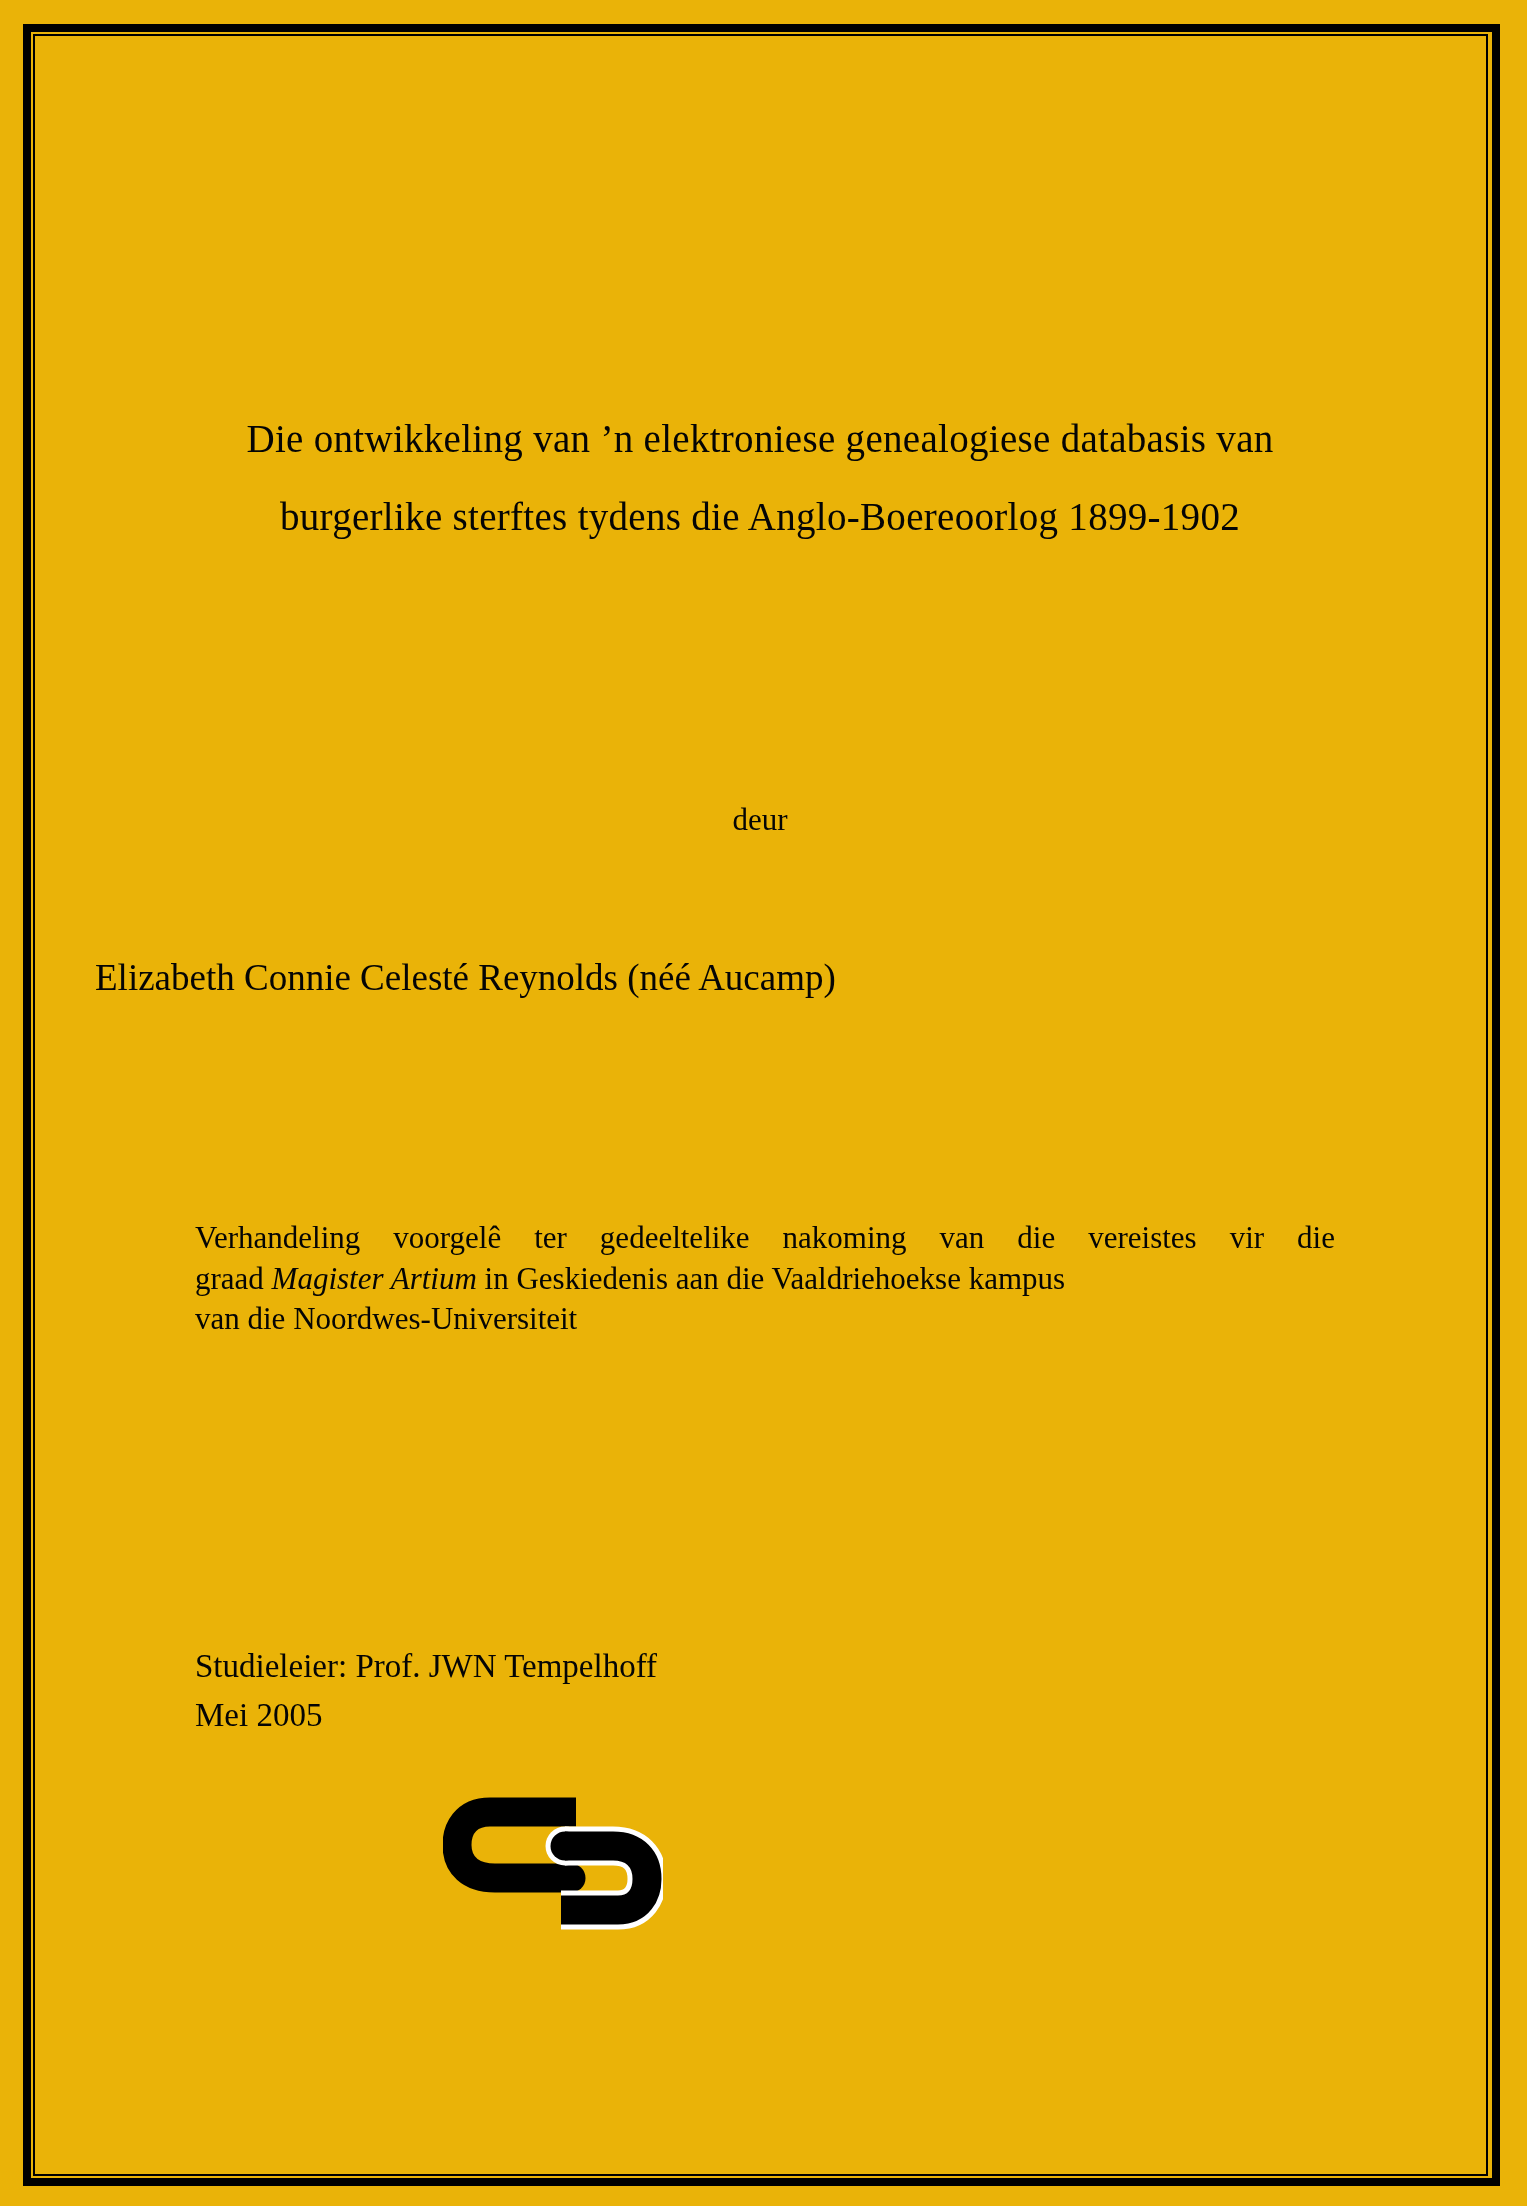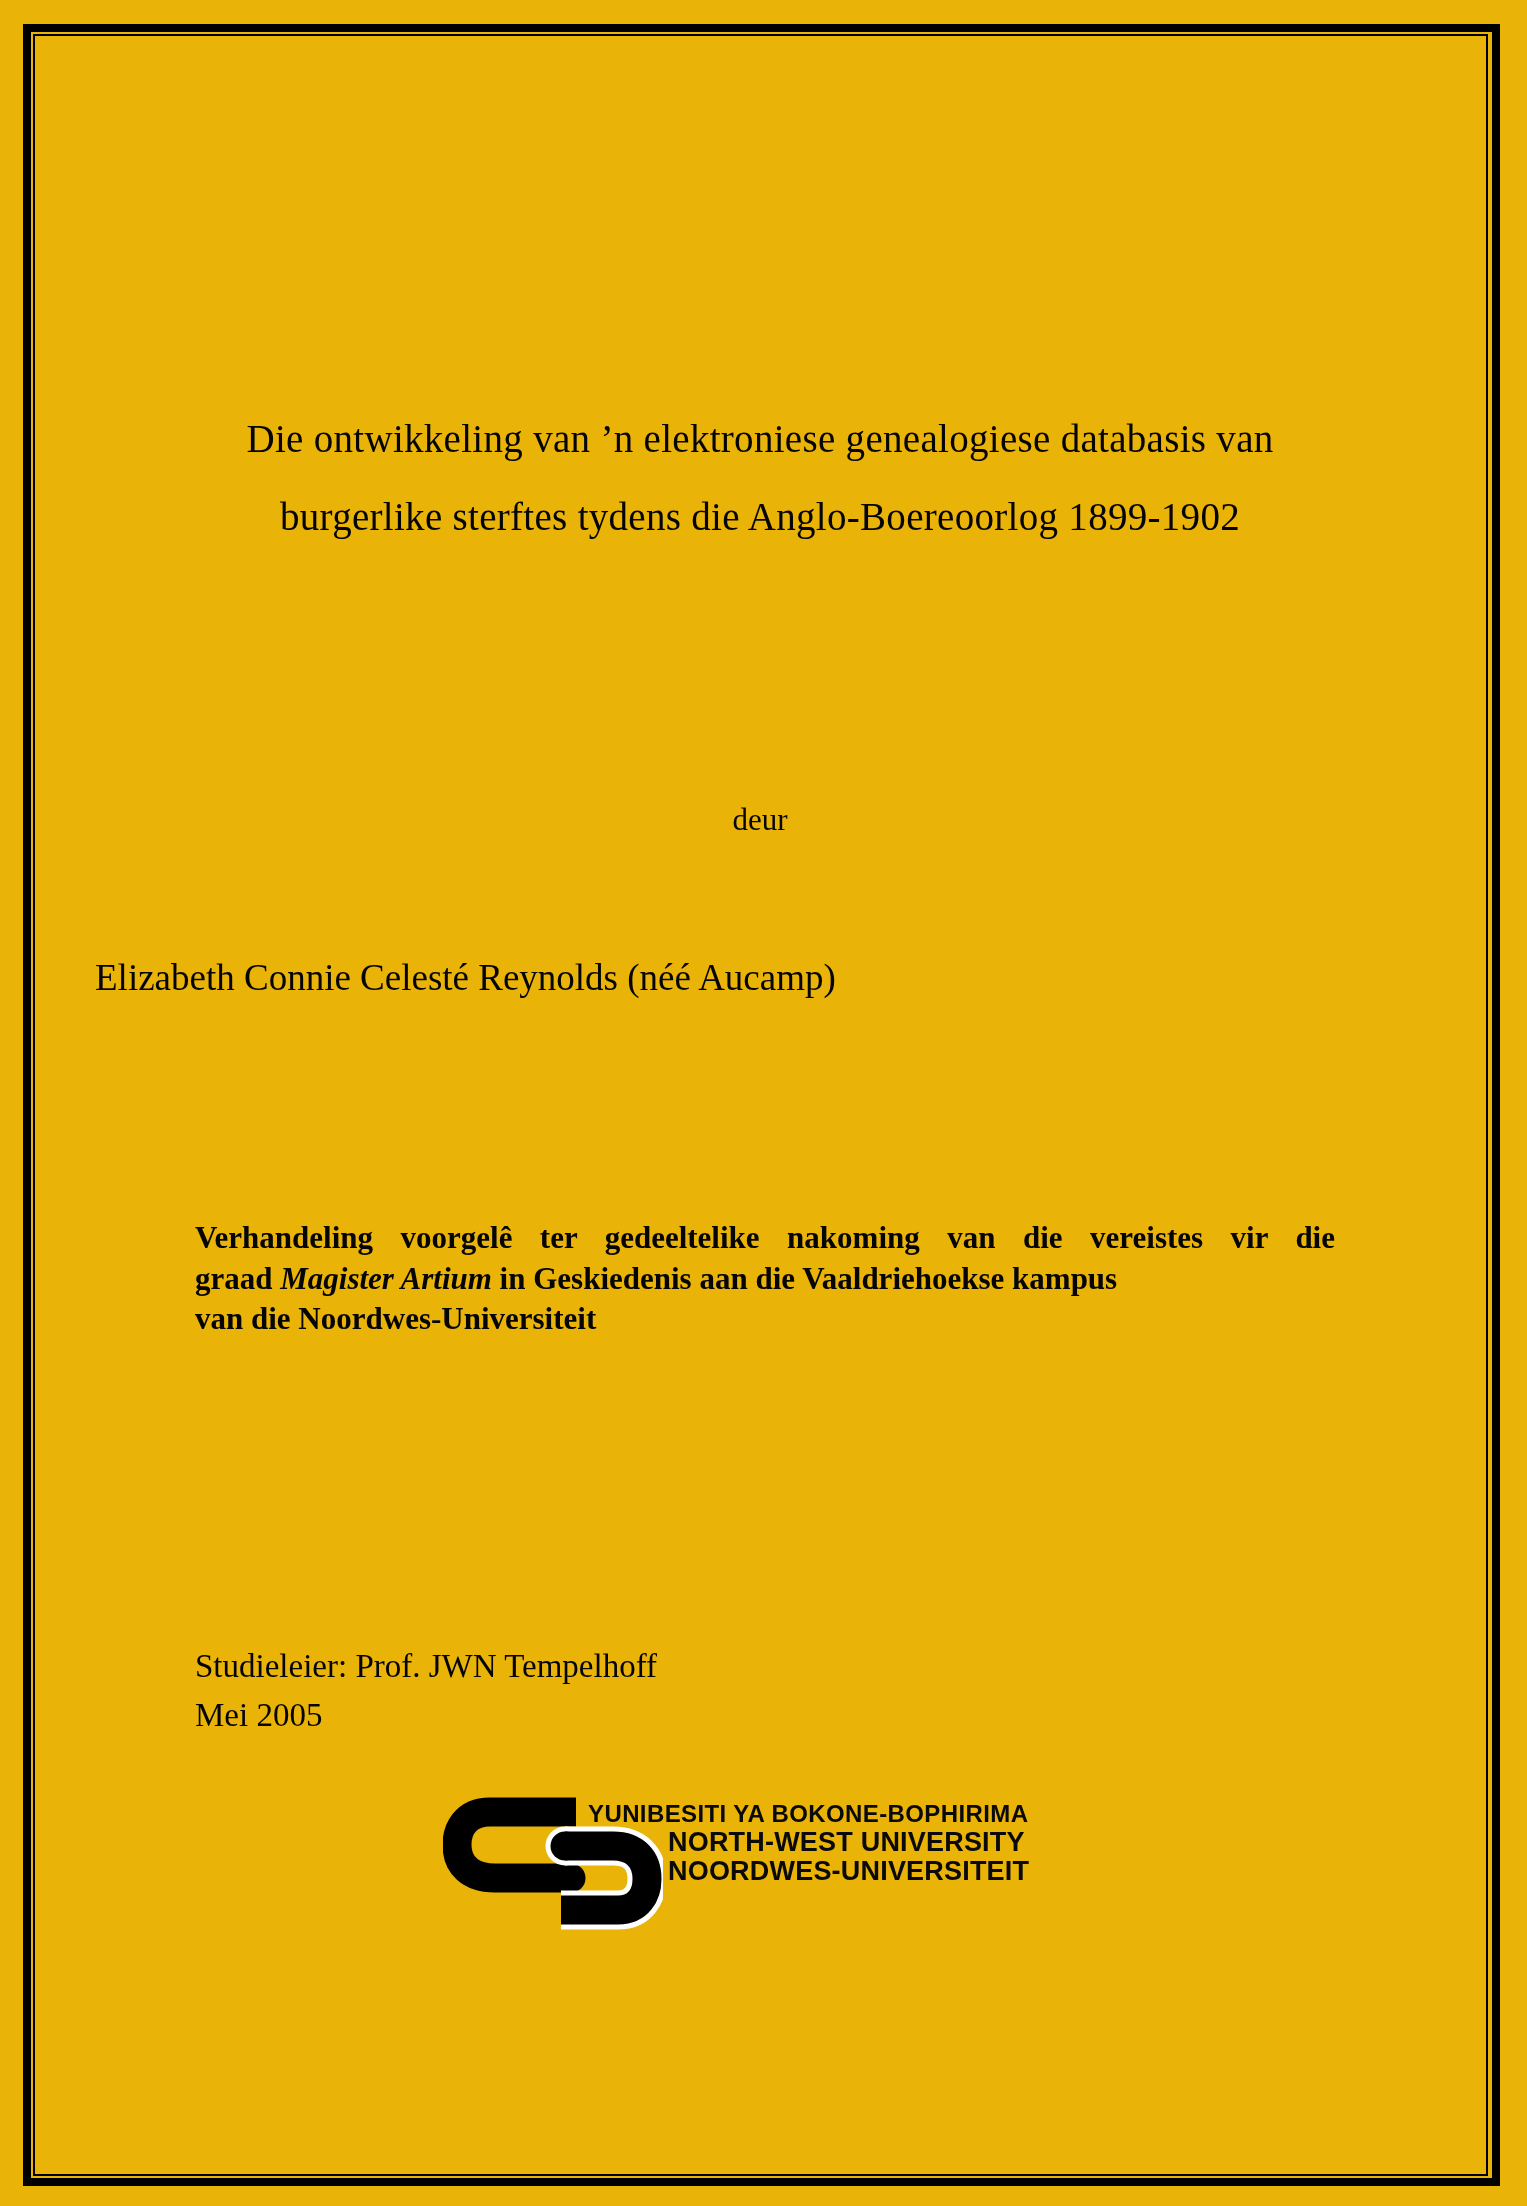--- a/index.html
+++ b/index.html
@@ -58,21 +58,21 @@
     line-height: 56px;
     text-align: left;
   }
   .statement {
     position: absolute;
     left: 195px; top: 1218px;
     width: 1140px;
     font-size: 31px;
     line-height: 40.5px;
   }
-  .statement-line { text-align: left; font-weight: bold; }
+  .statement-line { text-align: left; }
   .statement-line.justified {
     text-align: justify;
     text-align-last: justify;
   }
   .statement-line em { font-style: italic; }
   .supervisor {
     position: absolute;
     left: 195px; top: 1642px;
     font-size: 33px;
     line-height: 49px;
@@ -137,19 +137,14 @@
       <path d="M 118 117 H 175 C 196 117 204 101 204 86 C 204 66 192 53 170 53 H 122" fill="none" stroke="#fff" stroke-width="39" stroke-linecap="butt"></path>
       <circle cx="122" cy="53" r="19.5" fill="#fff"></circle>
     </g>
 
     <g>
       <path d="M 118 117 H 175 C 196 117 204 101 204 86 C 204 66 192 53 170 53 H 122" fill="none" stroke="#000" stroke-width="29" stroke-linecap="butt"></path>
       <circle cx="122" cy="53" r="14.5" fill="#000"></circle>
     </g>
   </svg>
 
-  <div class="logo-text">
-    <div class="logo-line-1">YUNIBESITI YA BOKONE-BOPHIRIMA</div>
-    <div class="logo-line-2">NORTH-WEST UNIVERSITY</div>
-    <div class="logo-line-3">NOORDWES-UNIVERSITEIT</div>
-  </div>
 
 </div>
 
 </body></html>

